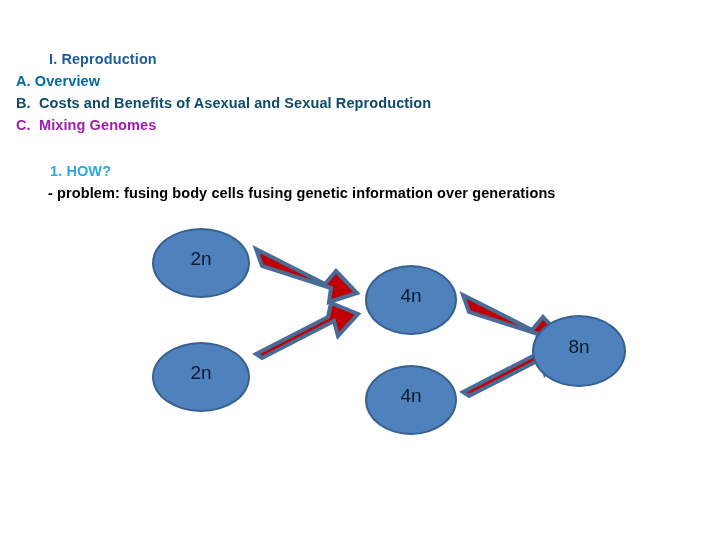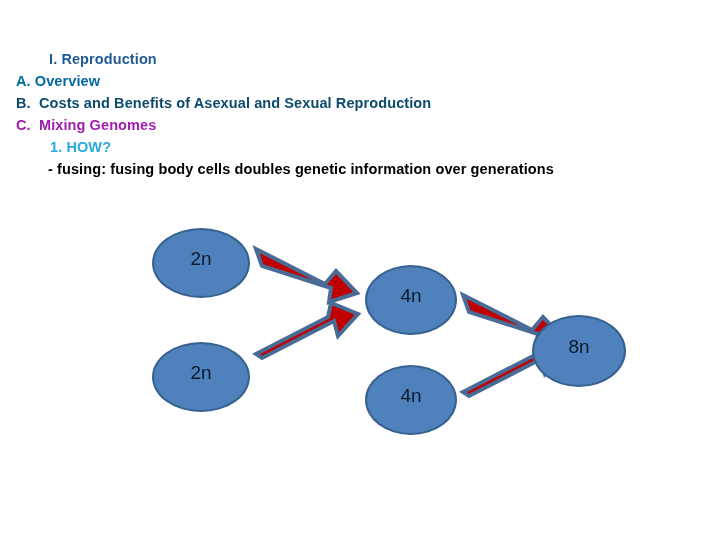--- a/index.html
+++ b/index.html
@@ -85,22 +85,22 @@
 </head>
 <body>
 
 <div id="slide">
 
   <div class="outline">
     <div class="outline-line lvl-0" style="color: rgb(31, 92, 150);">I. Reproduction</div>
     <div class="outline-line lvl-1" style="color: #0369a1;">A. Overview</div>
     <div class="outline-line lvl-1" style="color: #0c4a6e;">B.  Costs and Benefits of Asexual and Sexual Reproduction</div>
     <div class="outline-line lvl-1" style="color: #a21caf;">C.  Mixing Genomes</div>
-    <div class="outline-line lvl-2" style="color: rgb(43, 170, 222);">1. HOW?</div>
-    <div class="outline-line lvl-3" style="color: rgb(0, 0, 0);">- fusing: fusing body cells doubles genetic information over generations</div>
+    <div class="outline-line lvl-2" style="color: rgb(43, 170, 222); margin-top: 24px;">1. HOW?</div>
+    <div class="outline-line lvl-3" style="color: rgb(0, 0, 0);">- problem: fusing body cells fusing genetic information over generations</div>
   </div>
 
   <div id="diagram">
 
     <svg class="arrows" viewBox="0 0 720 540">
 
       <polygon points="256,249 325,284 336,271 357,293 329,302 331,288 262,266" fill="#C00000" stroke="#4A6B96" stroke-width="4" stroke-linejoin="miter"></polygon>
 
       <polygon points="256,354 328,317 331,303 358,314 338,336 334,321 262,358" fill="#C00000" stroke="#4A6B96" stroke-width="4" stroke-linejoin="miter"></polygon>
 

